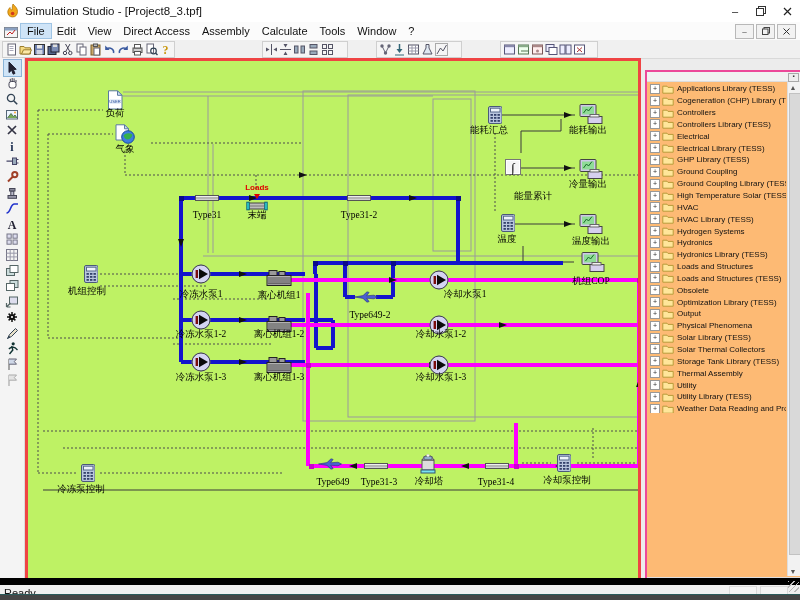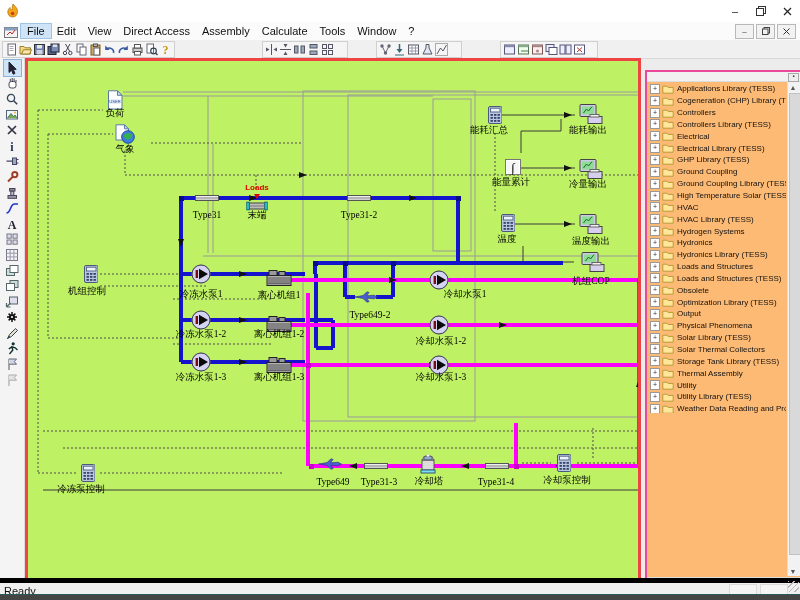--- a/index.html
+++ b/index.html
@@ -40,40 +40,41 @@
   .libclose{position:absolute;right:1px;top:1px;width:9px;height:7px;border:1px solid #a8a8a8;background:#eee;font-size:6px;line-height:5px;text-align:center;color:#333}
   .tree{position:absolute;left:1px;top:11px;width:138px;height:330px;display:flex;flex-direction:column;overflow:hidden}
   .trow{height:11.85px;flex:none;display:flex;align-items:center;white-space:nowrap;overflow:hidden}
   .plus{width:8px;height:8px;border:1px solid #999;background:#fff;font-size:7px;line-height:7px;text-align:center;color:#333;margin:0 2px 0 2px;flex:none}
   .tlabel{font-size:8px;color:#111;margin-left:3px;overflow:hidden}
   .vscroll{position:absolute;right:0;top:10px;width:12px;height:494px;background:#f2f2f2;border-left:1px solid #ddd}
   .hscroll{position:absolute;left:0;bottom:0;width:100%;height:13px;background:#f2f2f2;border-top:1px solid #ddd}
   .sarrow{position:absolute;width:10px;height:10px;display:flex;align-items:center;justify-content:center;color:#555;font-size:7px}
   .vthumb{position:absolute;left:1px;width:10px;background:#d9d9d9;border:1px solid #c2c2c2}
   .hthumb{position:absolute;top:1px;height:10px;background:#cfcfcf;border:1px solid #bdbdbd}
-  .statusbar{position:absolute;left:0;top:578px;width:800px;height:16px;background:#f0f0f0;border-top:5px solid #000000;display:flex;align-items:center}
+  .statusbar{position:absolute;left:0;top:578px;width:800px;height:16px;background:#f0f0f0;border-top:7px solid #000000;display:flex;align-items:center}
   .status-text{font-size:11px;margin-left:4px}
   .spane{width:26px;height:12px;border:1px solid #dadada;margin-left:3px;background:#f4f4f4}
   .panes{margin-left:auto;display:flex;margin-right:12px}
   .grip{position:absolute;right:1px;top:581px;width:11px;height:11px;
         background:repeating-linear-gradient(135deg,#bbb 0 1px,transparent 1px 4px)}
   .bstrip{position:absolute;left:0;top:594px;width:800px;height:6px;background:#454545;border-top:1px solid #2a5a5a}
 </style>
 </head>
 <body>
 
 <div>
 
   <div class="titlebar">
     <span class="app-icon">
       <svg width="16" height="16" viewBox="0 0 16 16">
           <path d="M8,1 C10.5,4 12.5,5 12.5,8.5 C12.5,12 10.5,14 7.5,14 C4.5,14 2.8,11.8 2.8,9 C2.8,7 4,5.5 5,4.5 C5,6 6,7 7,7 C7.5,5 7,3 8,1 Z" fill="#f2a71b" stroke="#a96e00" stroke-width="0.7"></path>
           <circle cx="7.6" cy="10.5" r="1.8" fill="#d23a1e"></circle>
         </svg>
     </span>
+    <span class="title">Simulation Studio - [Project8_3.tpf]</span>
     <span class="win-controls">
       <span class="wbtn">–</span>
       <span class="wbtn">
           <svg width="10" height="10">
             <rect x="2.5" y="0.5" width="7" height="7" fill="none" stroke="#333"></rect>
             <rect x="0.5" y="2.5" width="7" height="7" fill="#fff" stroke="#333"></rect>
           </svg>
         </span>
       <span class="wbtn">
           <svg width="9" height="9">
@@ -563,21 +564,21 @@
               <rect x="13" y="4" width="6" height="4" fill="#9a9a9a" stroke="#222"></rect>
               <path d="M2,10.5 h22 M2,12.5 h22 M2,14.5 h22 M2,16.2 h22" stroke="#555"></path>
             </svg></span></div>
         <div class="nlabel" style="left: 251px; top: 273px;">离心机组1-2</div>
         <div class="node" style="left: 411px; top: 264px;"><span><svg width="20" height="20" viewBox="0 0 20 20">
               <circle cx="10" cy="10" r="9" fill="#d4d4f2" stroke="#8888bb"></circle>
               <circle cx="10" cy="10" r="9" fill="none" stroke="#333" stroke-width="0.8"></circle>
               <rect x="4.6" y="6" width="2.4" height="8" fill="#7a0c0c"></rect>
               <path d="M8,4.8 L17,10 L8,15.2 Z" fill="#0a0a0a"></path>
             </svg></span></div>
-        <div class="nlabel" style="left: 413px; top: 280px; text-align: center;">冷却水泵1-2</div>
+        <div class="nlabel" style="left: 413px; top: 273px; text-align: center;">冷却水泵1-2</div>
         <div class="node" style="left: 173px; top: 301px;"><span><svg width="20" height="20" viewBox="0 0 20 20">
               <circle cx="10" cy="10" r="9" fill="#d4d4f2" stroke="#8888bb"></circle>
               <circle cx="10" cy="10" r="9" fill="none" stroke="#333" stroke-width="0.8"></circle>
               <rect x="4.6" y="6" width="2.4" height="8" fill="#7a0c0c"></rect>
               <path d="M8,4.8 L17,10 L8,15.2 Z" fill="#0a0a0a"></path>
             </svg></span></div>
         <div class="nlabel" style="left: 173px; top: 316px;">冷冻水泵1-3</div>
         <div class="node" style="left: 251px; top: 303px;"><span><svg width="26" height="19" viewBox="0 0 26 19">
               <rect x="1" y="8" width="24" height="10" fill="#b2b2b2" stroke="#222"></rect>
               <rect x="3" y="3" width="8" height="5" fill="#9a9a9a" stroke="#222"></rect>
@@ -670,21 +671,21 @@
               <path d="M4.5,9.5 l3,-4 l2,2 l3.5,-4.5" stroke="#1a6b2a" fill="none"></path>
               <rect x="9" y="13" width="14" height="7" fill="#d6d0ee" stroke="#444"></rect>
               <rect x="11" y="11" width="9" height="2.5" fill="#f2f2f2" stroke="#666"></rect>
             </svg></span></div>
         <div class="nlabel" style="left: 560px; top: 69px;">能耗输出</div>
         <div class="node" style="left: 485px; top: 106px;"><span><svg width="16" height="16" viewBox="0 0 16 16">
               <rect x="0.5" y="0.5" width="15" height="15" fill="#e9e9e9" stroke="#777"></rect>
               <rect x="1.5" y="1.5" width="13" height="13" fill="#f6f6f6" stroke="#fff"></rect>
               <text x="8" y="12.5" text-anchor="middle" font-size="13" font-family="serif" fill="#000">∫</text>
             </svg></span></div>
-        <div class="nlabel" style="left: 483px; top: 121px;">能量累计</div>
+        <div class="nlabel" style="left: 483px; top: 135px; padding-left: 44px;">能量累计</div>
         <div class="node" style="left: 563px; top: 108px;"><span><svg width="24" height="21" viewBox="0 0 24 21">
               <rect x="1" y="1" width="16" height="12" rx="1" fill="#cfc9e8" stroke="#444"></rect>
               <rect x="3" y="3" width="12" height="8" fill="#8fdc96"></rect>
               <path d="M4.5,9.5 l3,-4 l2,2 l3.5,-4.5" stroke="#1a6b2a" fill="none"></path>
               <rect x="9" y="13" width="14" height="7" fill="#d6d0ee" stroke="#444"></rect>
               <rect x="11" y="11" width="9" height="2.5" fill="#f2f2f2" stroke="#666"></rect>
             </svg></span></div>
         <div class="nlabel" style="left: 560px; top: 123px;">冷量输出</div>
         <div class="node" style="left: 480px; top: 162px;"><span><svg width="14" height="18" viewBox="0 0 14 18">
               <rect x="0.5" y="0.5" width="13.5" height="17" rx="1.5" fill="#b9c6de" stroke="#4a5a7a"></rect>

